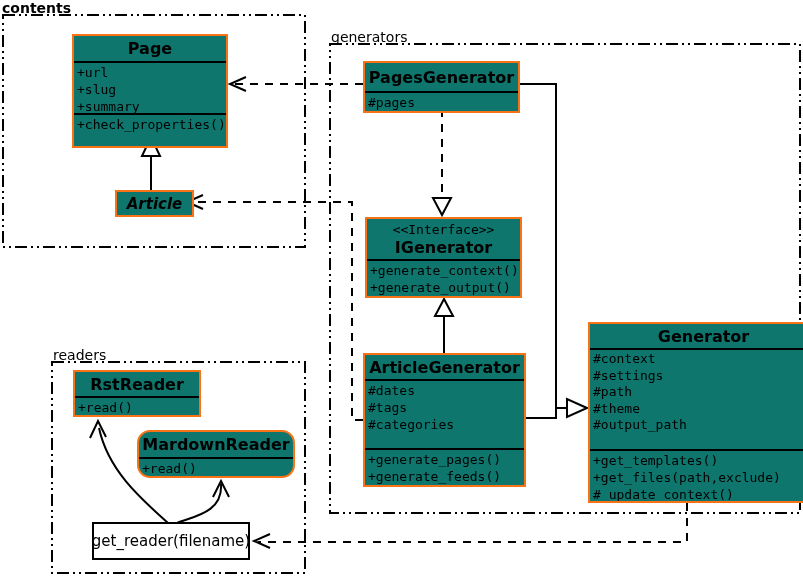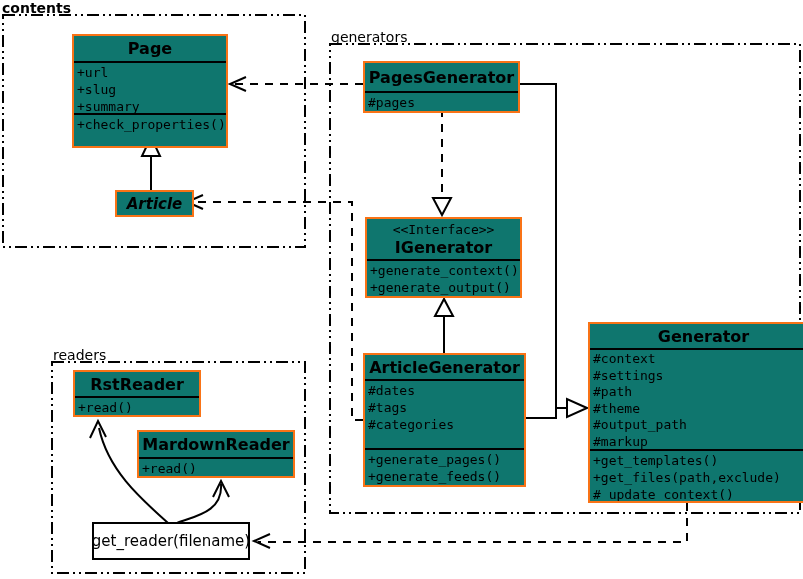--- a/index.html
+++ b/index.html
@@ -133,37 +133,36 @@
   </div>
 
   <div class="cls" style="left:588px; top:322px; width:231px;">
     <div class="cls-title" style="height:24px;">Generator</div>
     <div class="cls-sec" style="height:101px; line-height:16.5px;">
       <div class="m" style="height:16.5px;">#context</div>
       <div class="m" style="height:16.5px;">#settings</div>
       <div class="m" style="height:16.5px;">#path</div>
       <div class="m" style="height:16.5px;">#theme</div>
       <div class="m" style="height:16.5px;">#output_path</div>
-      <div class="m" style="height:16.5px;">#markup</div>
     </div>
     <div class="cls-sec" style="height:52px;">
       <div class="m">+get_templates()</div>
       <div class="m">+get_files(path,exclude)</div>
       <div class="m">#_update_context()</div>
     </div>
   </div>
 
   <div class="cls" style="left:73px; top:370px; width:128px;">
     <div class="cls-title" style="height:24px;">RstReader</div>
     <div class="cls-sec" style="height:19px;">
       <div class="m">+read()</div>
     </div>
   </div>
 
-  <div class="cls" style="left:137px; top:430px; width:158px;">
+  <div class="cls" style="left:137px; top:430px; width:158px;border-radius:13px;">
     <div class="cls-title" style="height:25px;">MardownReader</div>
     <div class="cls-sec" style="height:19px;">
       <div class="m">+read()</div>
     </div>
   </div>
 
   <div class="plainbox" style="left:92px; top:522px; width:158px; height:38px;">get_reader(filename)</div>
 
 </div>
 

